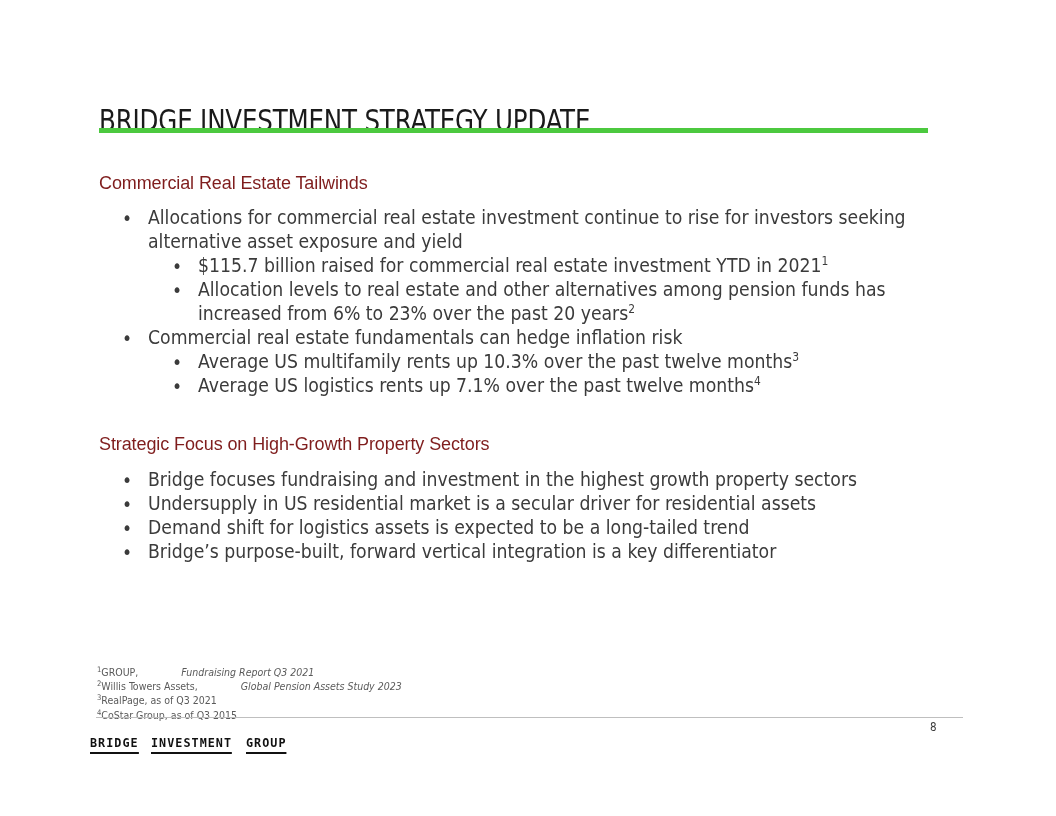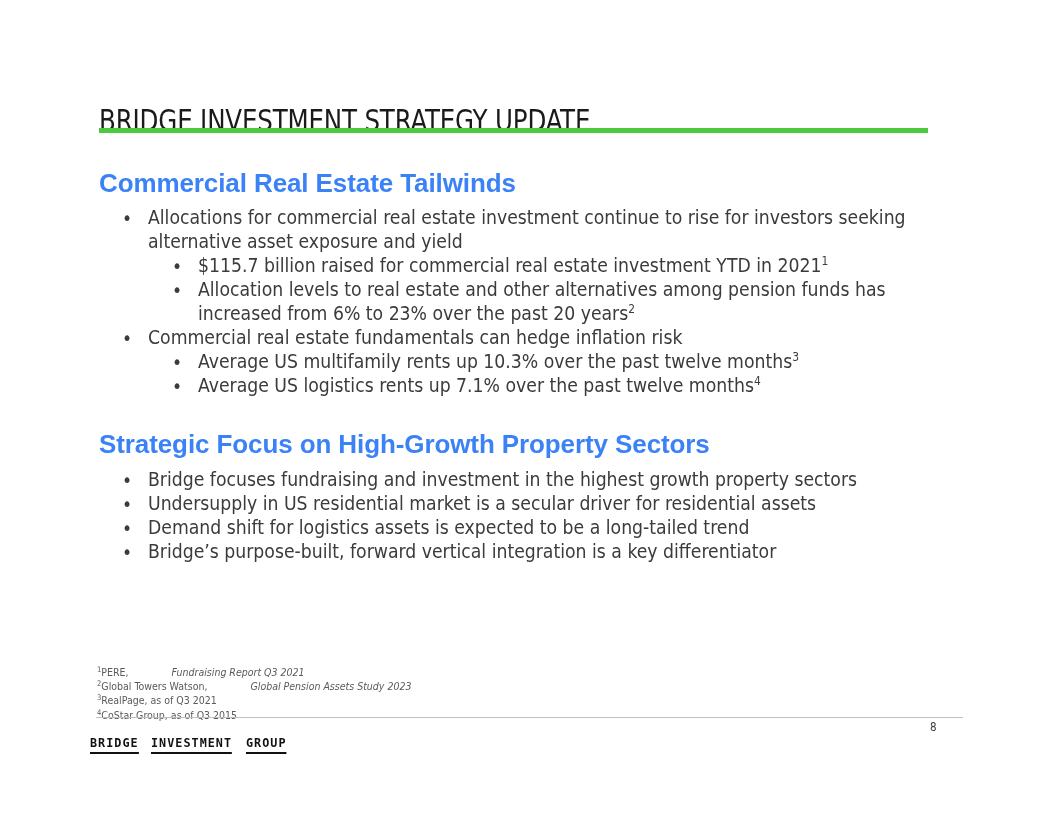--- a/index.html
+++ b/index.html
@@ -46,24 +46,24 @@
     top: 128px;
     width: 829px;
     height: 5px;
     background: #4CC93F;
   }
 
   
   .section-heading {
     position: absolute;
     font-family: "Liberation Sans", sans-serif;
-    font-weight: bold;
-    font-size: 26px;
+    font-weight: normal;
+    font-size: 18px;
     line-height: 26px;
-    color: #3b82f6;
+    color: #7f1d1d;
     letter-spacing: -0.1px;
   }
   #heading-crt { left: 99px; top: 170px; }
   #heading-sfh { left: 99px; top: 431px; }
 
   
   .bullets {
     position: absolute;
     left: 99px;
     width: 880px;
@@ -255,24 +255,24 @@
 
     <div class="bullet lvl1">
       <span class="marker">•</span>
       <span class="txt">Bridge’s purpose-built, forward vertical integration is a key differentiator</span>
     </div>
 
   </div>
 
   <div class="footnotes">
     <div class="footnote">
-      <span class="fn-num">1</span><span>PERE, </span><i>Fundraising Report Q3 2021</i>
-    </div>
-    <div class="footnote">
-      <span class="fn-num">2</span><span>Global Towers Watson, </span><i>Global Pension Assets Study 2023</i>
+      <span class="fn-num">1</span><span>GROUP, </span><i>Fundraising Report Q3 2021</i>
+    </div>
+    <div class="footnote">
+      <span class="fn-num">2</span><span>Willis Towers Assets, </span><i>Global Pension Assets Study 2023</i>
     </div>
     <div class="footnote">
       <span class="fn-num">3</span><span>RealPage, as of Q3 2021</span><i></i>
     </div>
     <div class="footnote">
       <span class="fn-num">4</span><span>CoStar Group, as of Q3 2015</span><i></i>
     </div>
   </div>
 
   <div class="bottom-rule"></div>

